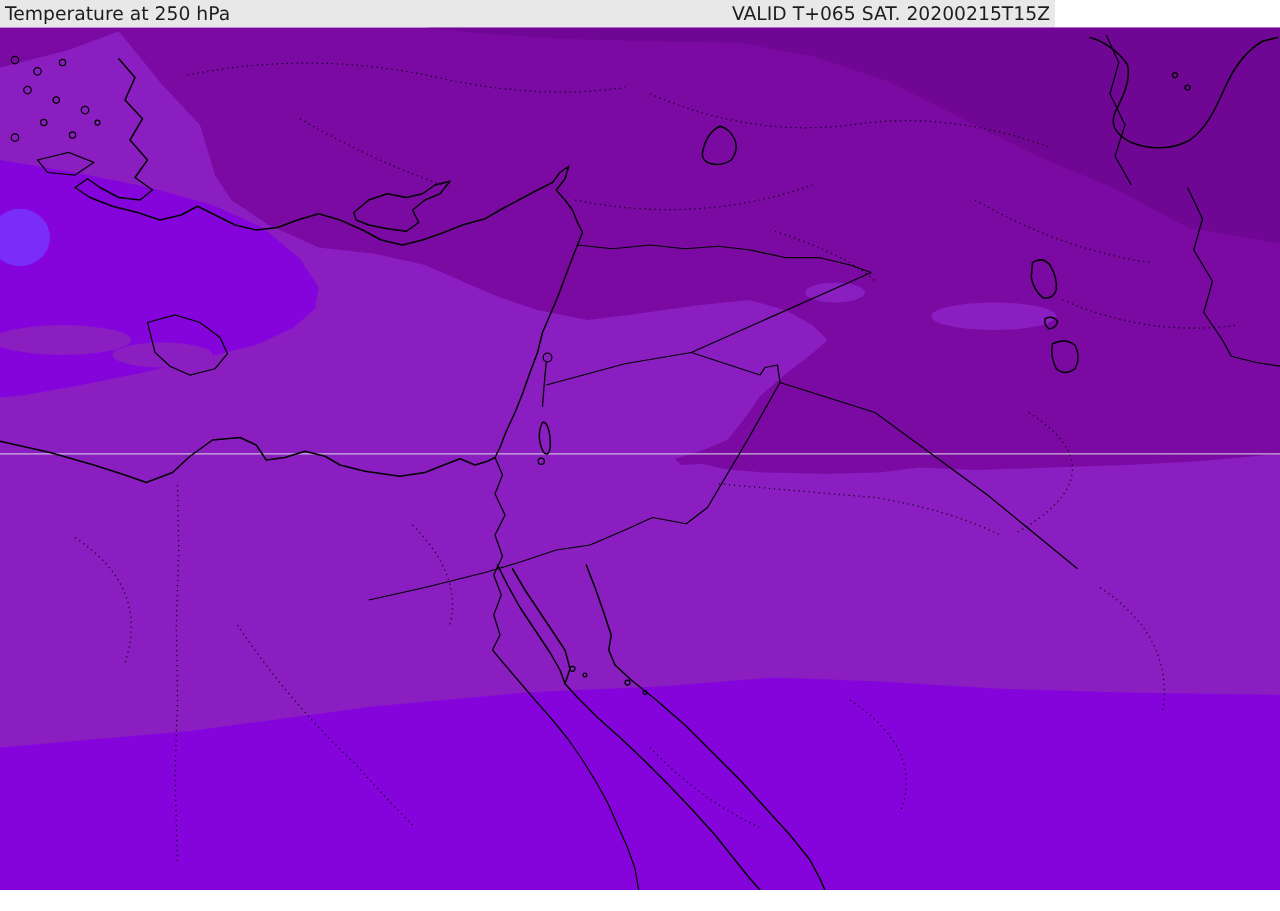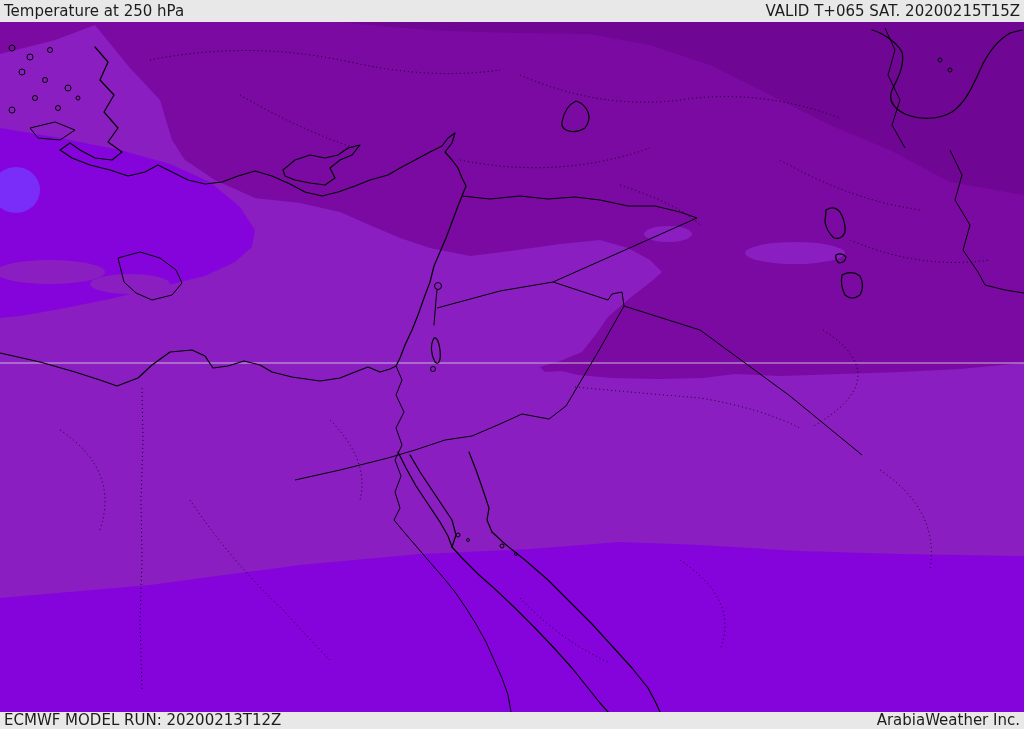--- a/index.html
+++ b/index.html
@@ -1,18 +1,18 @@
 <!DOCTYPE html>
 <html><head>
 <meta charset="utf-8">
 <style>
   html,body{margin:0;padding:0;background:#ffffff;}
   #app{position:relative;width:1024px;height:729px;overflow:hidden;
        font-family:"DejaVu Sans","Liberation Sans",sans-serif;}
-  .bar{position:absolute;left:0;width:1024px;background:#e8e8e8;color:#1c1c1c;
+  .bar{position:absolute;left:0;width:844px;background:#e8e8e8;color:#1c1c1c;
        display:flex;justify-content:space-between;align-items:center;box-sizing:border-box;}
   #topbar{top:0;height:22px;padding:0 4px;font-size:15px;}
   #bottombar{top:712px;height:17px;padding:0 4px;font-size:15px;}
   .bar span{white-space:nowrap;line-height:1;}
   #mapwrap{position:absolute;top:22px;left:0;width:1024px;height:690px;}
   svg{display:block;}
   .coast{fill:none;stroke:#000;stroke-width:1.2;stroke-linejoin:round;stroke-linecap:round;}
   .border{fill:none;stroke:#000;stroke-width:1;stroke-linejoin:round;}
   .river{fill:none;stroke:#000;stroke-width:1;stroke-linejoin:round;stroke-linecap:round;}
   .dotted{fill:none;stroke:#000;stroke-width:1;stroke-dasharray:1 3;opacity:.85;}
@@ -143,18 +143,14 @@
         <path class="border" d="M697,218 L553,282"></path>
         <path class="border" d="M437,308 L500,291 L553,282"></path>
         <path class="border" d="M553,282 L608,300 L612,294 L622,292 L624,306 L700,330 L790,396 L862,455"></path>
         <path class="border" d="M624,306 L598,352 L566,406 L549,419 L522,414 L500,424 L472,436 L445,440 L415,450 L388,458 L340,470 L295,480"></path>
         <path class="border" d="M885,28 L895,50 L888,75 L900,100 L892,125 L905,148"></path>
         <path class="border" d="M950,150 L962,175 L955,200 L970,225 L963,250 L978,272 L985,285 L1005,290 L1024,293"></path>
       </g>
     </svg>
   </div>
 
-  <div class="bar" id="bottombar" style="background: rgb(232, 232, 232); color: rgb(28, 28, 28);">
-    <span>ECMWF MODEL RUN: 20200213T12Z</span>
-    <span>ArabiaWeather Inc.</span>
-  </div>
 
 </div>
 
 </body></html>

